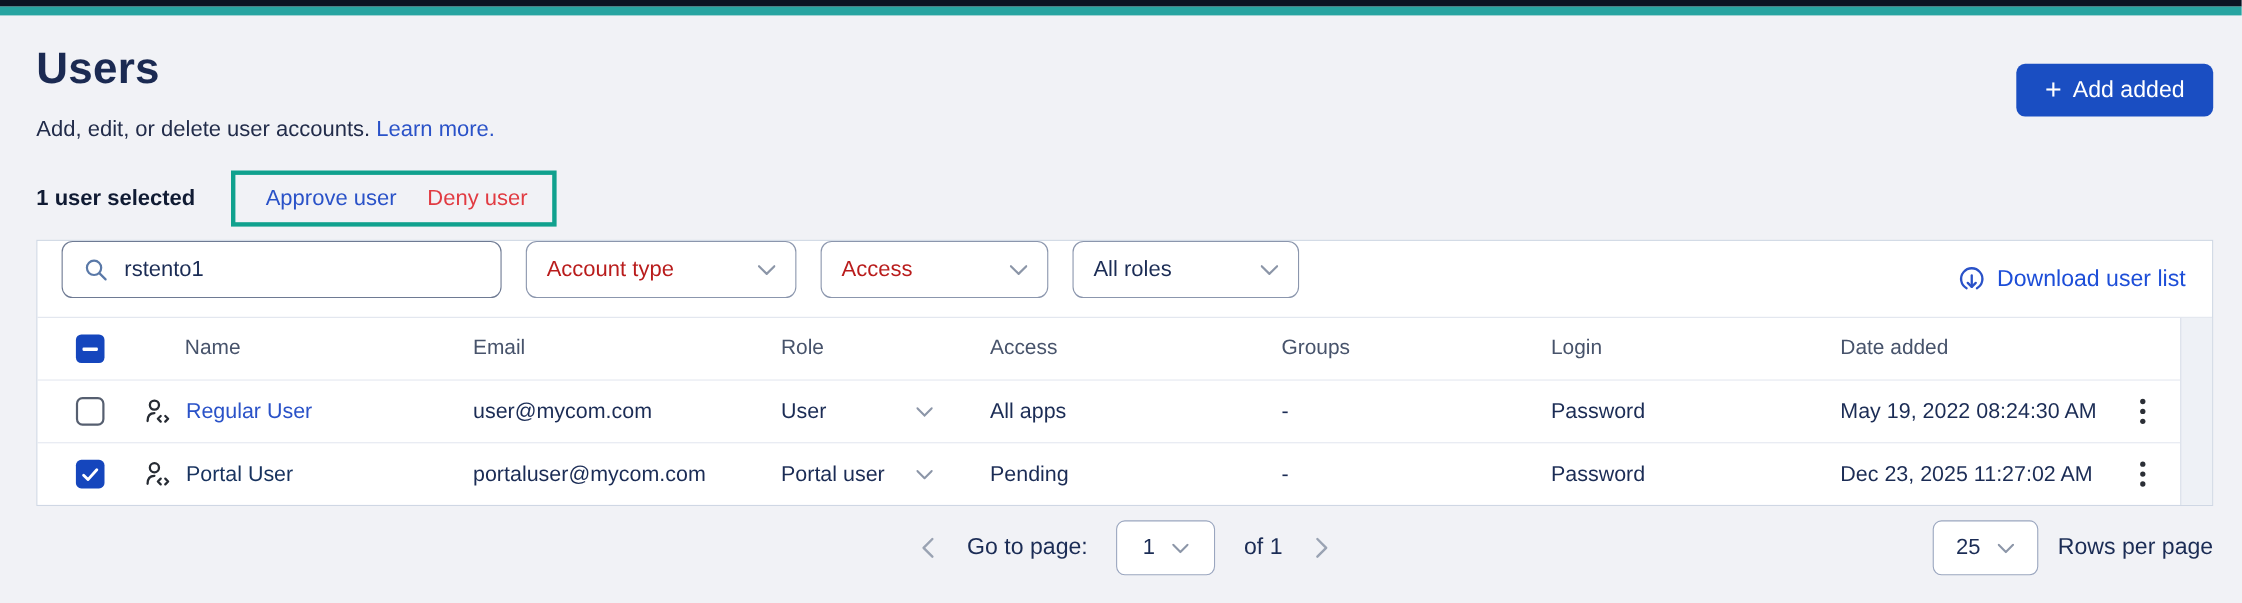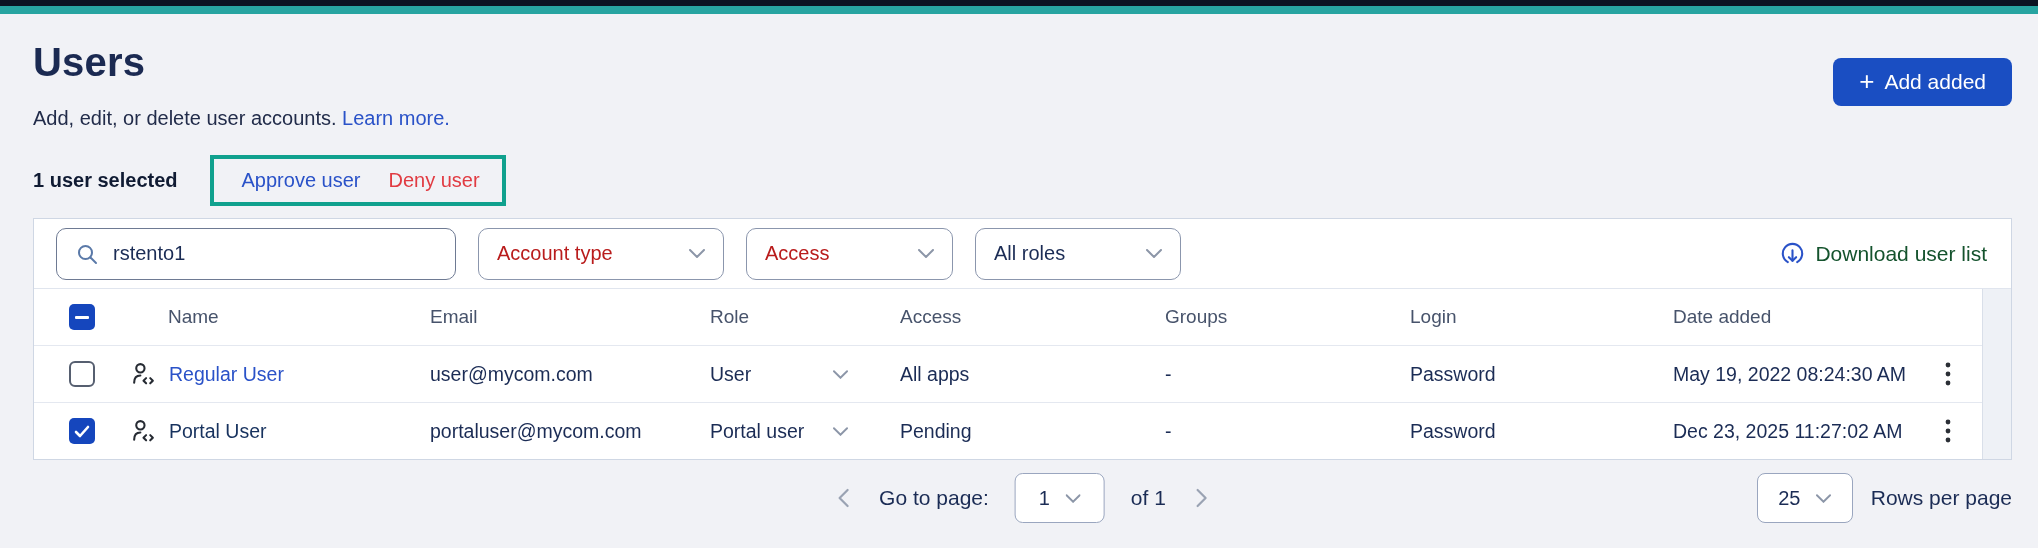--- a/index.html
+++ b/index.html
@@ -53,21 +53,21 @@
   .annotation-box a.deny    { color: #e13b42; }
 
   
   .panel {
     margin-top: 10px;
     background: #ffffff;
     border: 1px solid #cfd7e4;
     width: 1979px;
   }
   .filter-row {
-    display: flex; align-items: center;
+    display: flex; 
     height: 70px; padding: 0 22px; gap: 22px;
     border-bottom: 1px solid #e0e5ee;
   }
   .search-box {
     width: 400px; height: 52px;
     border: 1.5px solid #6e7a93; border-radius: 10px;
     background: #fff;
     display: flex; align-items: center; gap: 14px;
     padding: 0 18px; font-size: 20px; color: #1b2c55;
     cursor: text;
@@ -78,21 +78,21 @@
     justify-content: space-between; padding: 0 18px;
     font-size: 20px; cursor: pointer;
   }
   .dd-account { width: 246px; }
   .dd-access  { width: 207px; }
   .dd-roles   { width: 206px; }
   .dd-muted { color: #b91c1c; }
   .dd-dark  { color: #1b2c55; }
   .download {
     margin-left: auto; display: flex; align-items: center; gap: 10px;
-    color: #14532d; font-size: 21px; text-decoration: none; cursor: pointer;
+    color: #1d4ed8; font-size: 21px; text-decoration: none; cursor: pointer;
     padding-right: 2px;
   }
 
   
   .table-area { display: flex; }
   .table-main { flex: 1; }
   .scroll-gutter { width: 29px; background: #eef1f6; border-left: 1px solid #d9dfe9; }
   .trow {
     display: grid;
     grid-template-columns: 96px 300px 280px 190px 265px 245px 263px 240px 1fr;

